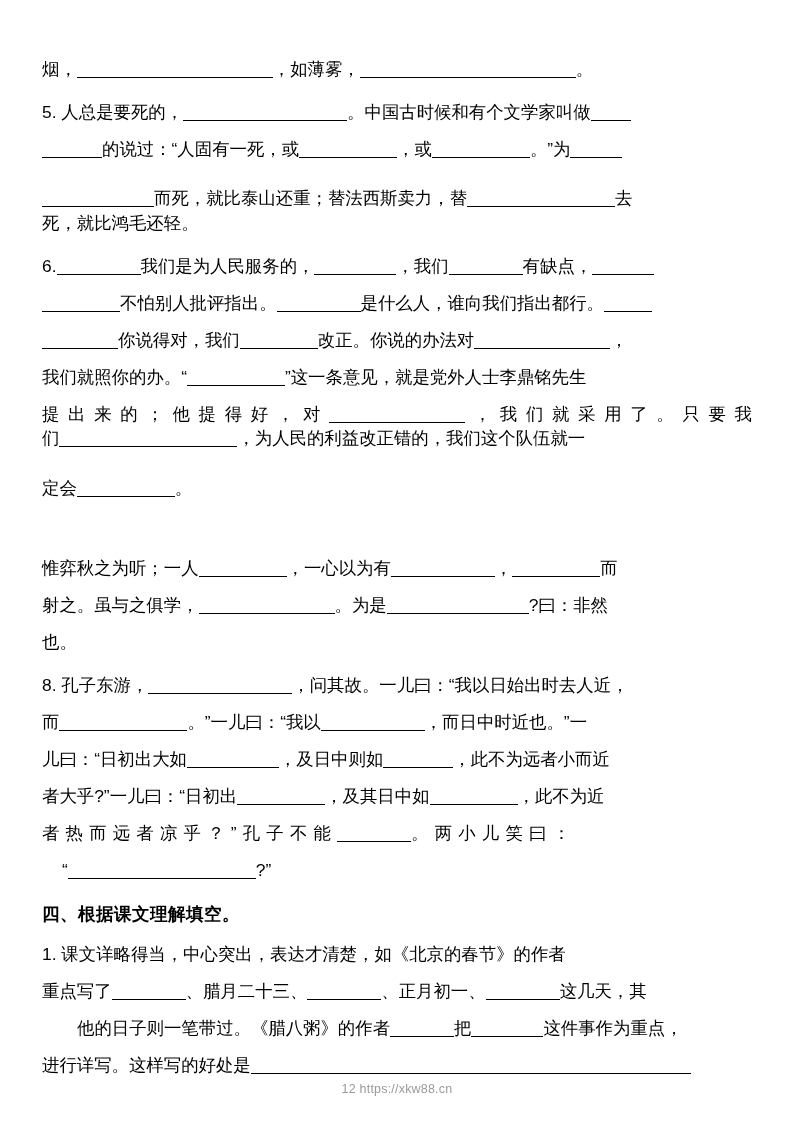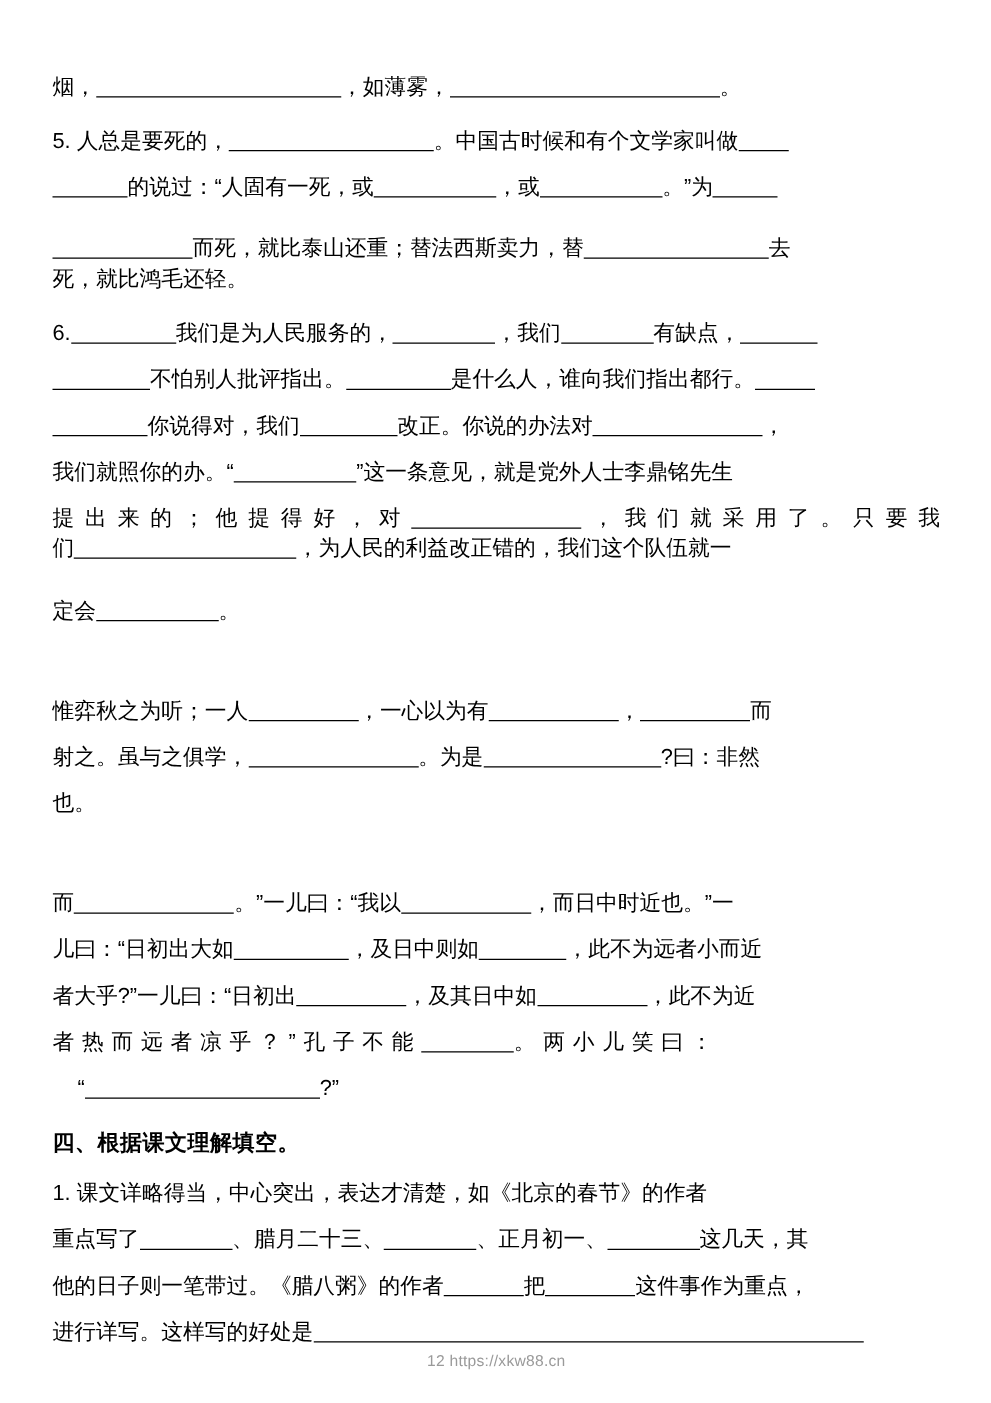--- a/index.html
+++ b/index.html
@@ -125,20 +125,23 @@
   </div>
 
   <div class="line" style="top:596px;">
     <span>射之。虽与之俱学，</span><span class="bl" style="width:136px;"></span><span>。为是</span><span class="bl" style="width:142px;"></span><span>?曰：非然</span>
   </div>
 
   <div class="line" style="top:633px;">
     <span>也。</span>
   </div>
 
+  <div class="line" style="top:676px;">
+    <span class="num">8.</span>&nbsp;<span>孔子东游，</span><span class="bl" style="width:144px;"></span><span>，问其故。一儿曰：“我以日始出时去人近，</span>
+  </div>
 
   <div class="line" style="top:713px;">
     <span>而</span><span class="bl" style="width:128px;"></span><span>。”一儿曰：“我以</span><span class="bl" style="width:104px;"></span><span>，而日中时近也。”一</span>
   </div>
 
   <div class="line" style="top:750px;">
     <span>儿曰：“日初出大如</span><span class="bl" style="width:92px;"></span><span>，及日中则如</span><span class="bl" style="width:70px;"></span><span>，此不为远者小而近</span>
   </div>
 
   <div class="line" style="top:787px;">
@@ -156,21 +159,21 @@
   <div class="heading" style="top:902px;">四、根据课文理解填空。</div>
 
   <div class="line" style="top:945px;">
     <span class="num">1.</span>&nbsp;<span>课文详略得当，中心突出，表达才清楚，如《北京的春节》的作者</span>
   </div>
 
   <div class="line" style="top:982px;">
     <span>重点写了</span><span class="bl" style="width:74px;"></span><span>、腊月二十三、</span><span class="bl" style="width:74px;"></span><span>、正月初一、</span><span class="bl" style="width:74px;"></span><span>这几天，其</span>
   </div>
 
-  <div class="line" style="top:1019px;">
+  <div class="line" style="top:1019px;margin-left:35px;">
     <span>他的日子则一笔带过。《腊八粥》的作者</span><span class="bl" style="width:64px;"></span><span>把</span><span class="bl" style="width:72px;"></span><span>这件事作为重点，</span>
   </div>
 
   <div class="line" style="top:1056px;">
     <span>进行详写。这样写的好处是</span><span class="bl" style="width:440px;"></span>
   </div>
 
   <div class="footer" style="top:1082px;">12 https://xkw88.cn</div>
 
 </div>

